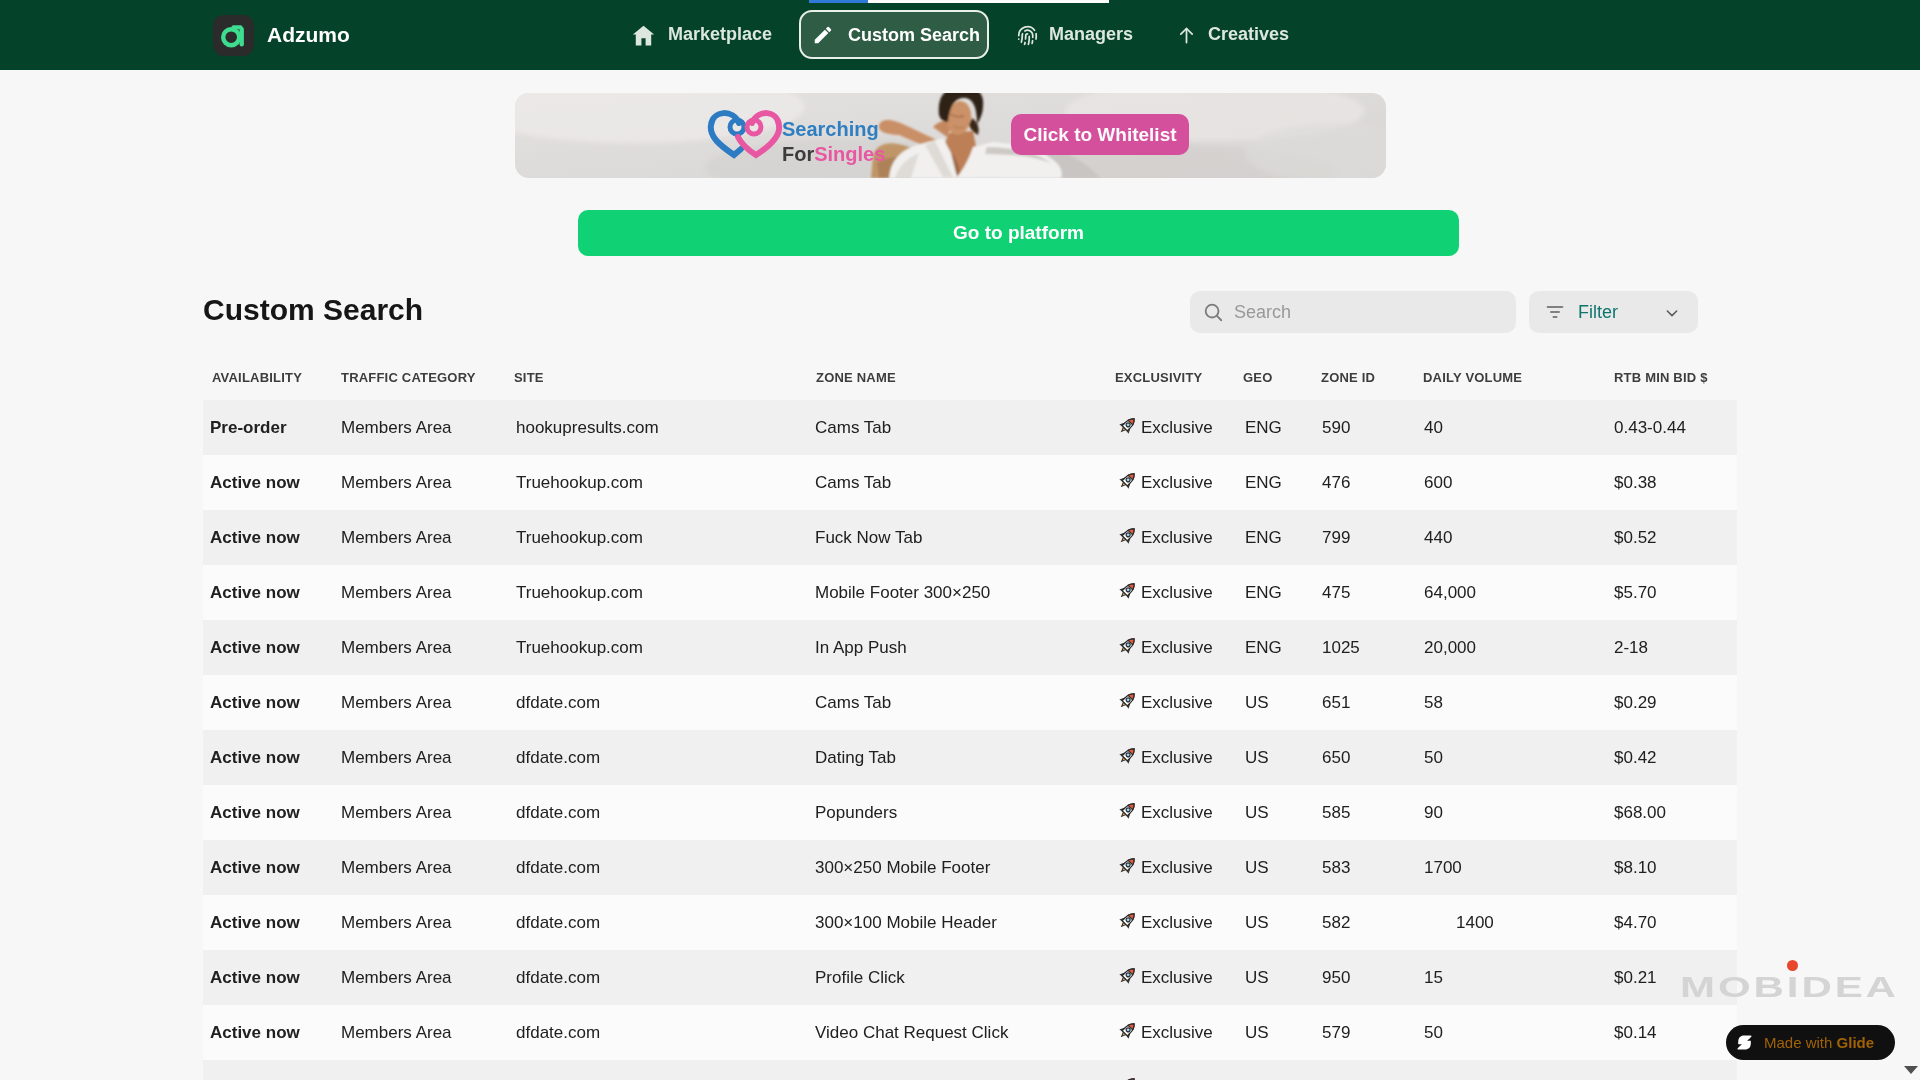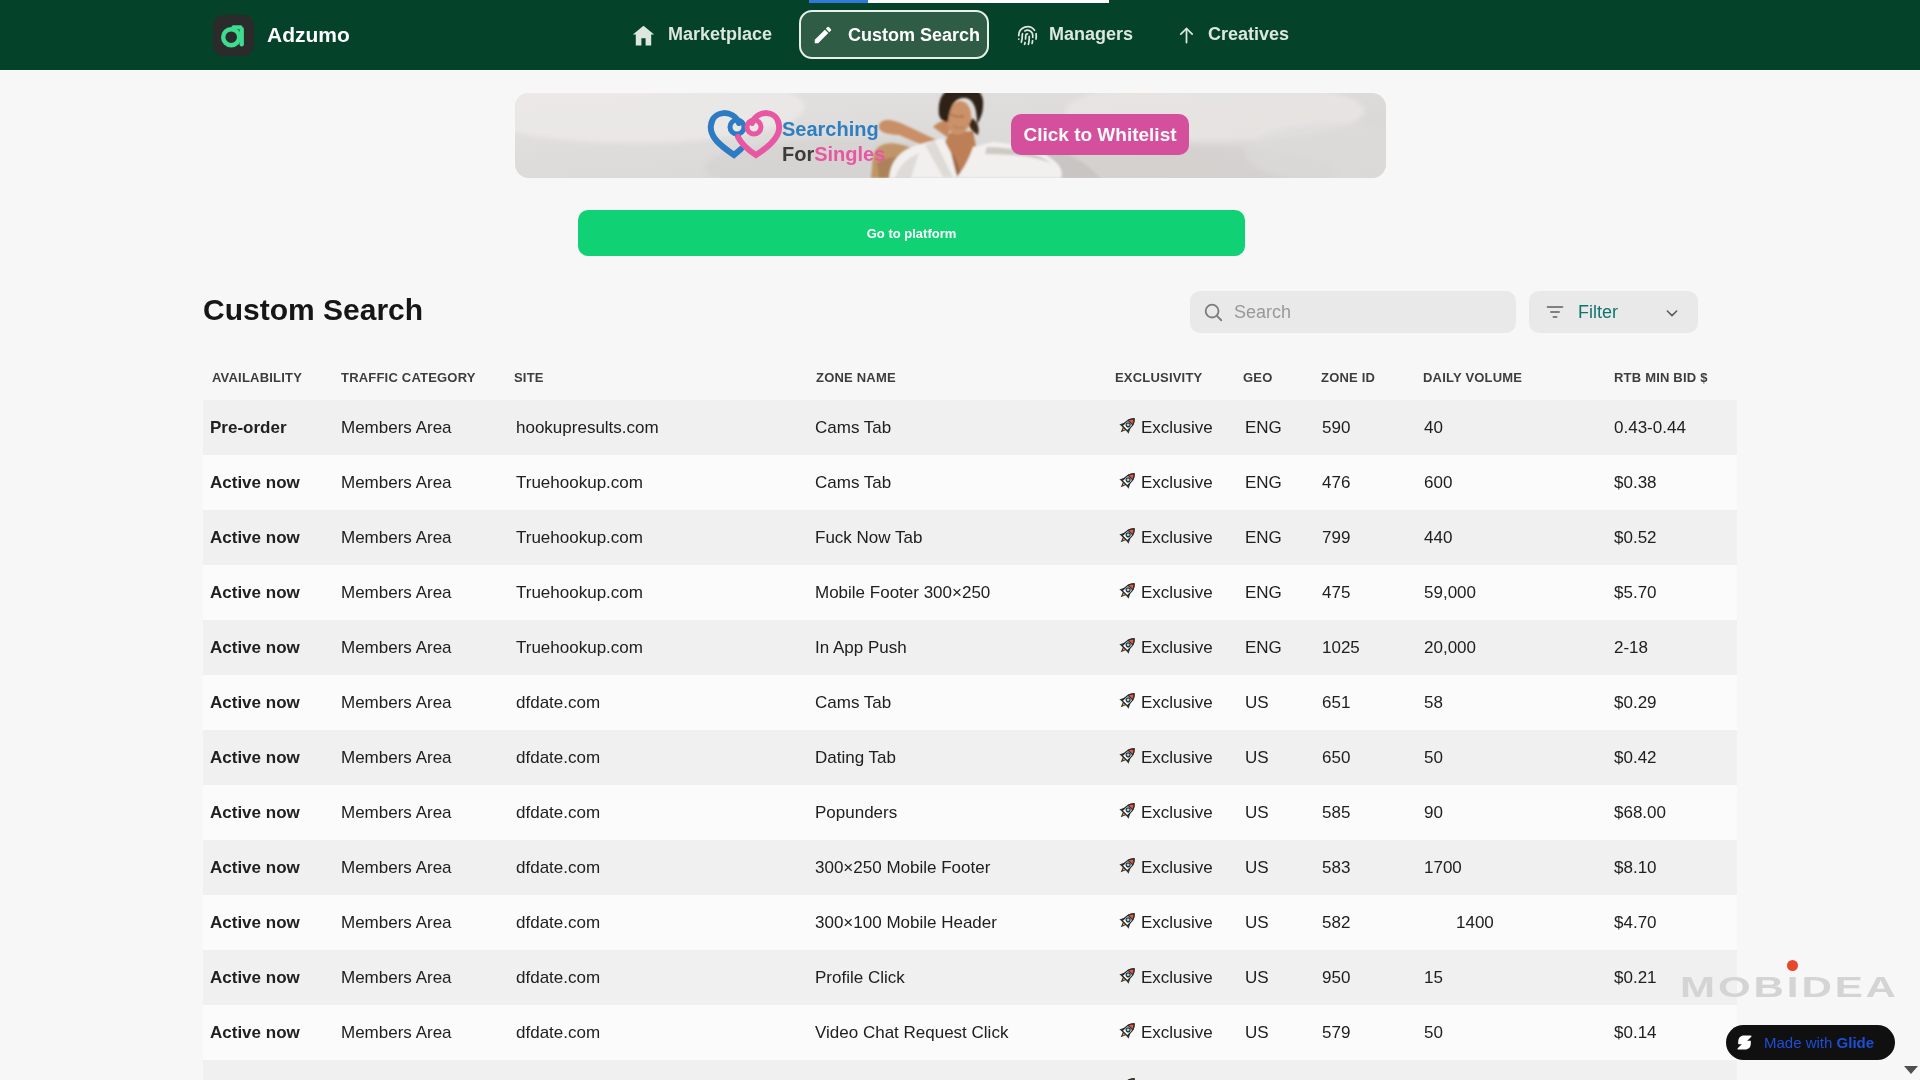--- a/index.html
+++ b/index.html
@@ -121,21 +121,21 @@
     </g>
 
     <text x="267" y="43" font-family="Liberation Sans, sans-serif" font-size="20" font-weight="700" fill="#2e7ec2">Searching</text>
     <text x="267" y="68" font-family="Liberation Sans, sans-serif" font-size="20" font-weight="700" fill="#3c3c3c">For<tspan fill="#e858a2">Singles</tspan></text>
   </g>
 </svg>
 
 <div class="abs" style="left:1011px;top:114px;width:178px;height:41px;border-radius:10px;background:#d5509c"></div>
 <div class="abs" style="left:1011px;top:114px;width:178px;height:41px;display:flex;align-items:center;justify-content:center;font-size:19px;font-weight:700;color:#fcfbfc">Click to Whitelist</div>
 
-<div class="abs" style="left:578px;top:210px;width:667px;height:46px;border-radius:10px;background:#10d174;display:flex;align-items:center;justify-content:center;font-size:13px;font-weight:700;color:#ffffff">Go to platform</div>
+<div class="abs" style="left:578px;top:210px;width:881px;height:46px;border-radius:10px;background:#10d174;display:flex;align-items:center;justify-content:center;font-size:19px;font-weight:700;color:#ffffff">Go to platform</div>
 
 <div class="abs" style="left:203px;top:293px;font-size:30px;font-weight:700;color:#161616">Custom Search</div>
 
 <div class="abs" style="left:1190px;top:291px;width:326px;height:42px;border-radius:10px;background:#e9e9e9"></div>
 <svg class="abs" style="left:1202px;top:301px" width="22" height="22" viewBox="0 0 24 24" fill="none" stroke="#7c7c7c" stroke-width="2" stroke-linecap="round">
   <circle cx="11" cy="11" r="7"></circle>
     <path d="M16.5 16.5 L21 21"></path>
 </svg>
 <div class="abs" style="left:1234px;top:302px;font-size:18px;color:#999999">Search</div>
 
@@ -237,21 +237,21 @@
 <path d="M10.5 1.2 C12.1 2.6 13.1 4.4 13.7 6.4 L7.3 6.4 C7.9 4.4 8.9 2.6 10.5 1.2 Z" fill="#e8563c" stroke="#2b2b2b" stroke-width="1.2"></path>
 <circle cx="10.5" cy="9.6" r="2" fill="#9fd8f2" stroke="#2b2b2b" stroke-width="1.2"></circle>
 <path d="M6.8 10.9 L4.9 14.9 L6.8 14.5 Z" fill="#55656f" stroke="#2b2b2b" stroke-width="1"></path>
 <path d="M14.2 10.9 L16.1 14.9 L14.2 14.5 Z" fill="#55656f" stroke="#2b2b2b" stroke-width="1"></path>
 <path d="M8.8 14.6 L10.5 18.8 L12.2 14.6 Z" fill="#f3a43b" stroke="#2b2b2b" stroke-width="1"></path>
 </g>
       </svg></span>
     <span class="c" style="left:938px">Exclusive</span>
     <span class="c" style="left:1042px">ENG</span>
     <span class="c" style="left:1119px">475</span>
-    <span class="c" style="left:1221px">59,000</span>
+    <span class="c" style="left:1221px">64,000</span>
     <span class="c" style="left:1411px">$5.70</span>
   </div>
 <div class="row" style="top:620px;background:#f0f0f0">
     <span class="c b" style="left:7px">Active now</span>
     <span class="c" style="left:138px">Members Area</span>
     <span class="c" style="left:313px">Truehookup.com</span>
     <span class="c" style="left:612px">In App Push</span>
     <span class="c ri" style="left:914px"><svg width="21" height="21" viewBox="0 0 21 21">
 <g transform="rotate(45 10.5 10.5)">
 <path d="M10.5 1.2 C13.2 3.6 14.2 7.2 14.2 10.6 L14.2 14.6 L6.8 14.6 L6.8 10.6 C6.8 7.2 7.8 3.6 10.5 1.2 Z" fill="#f6fafc" stroke="#2b2b2b" stroke-width="1.2"></path>
@@ -438,15 +438,15 @@
   </div>
 
 <div class="abs" style="left:1680px;top:971px;font-size:29px;font-weight:700;letter-spacing:2px;color:#d4d4d4;transform:scaleX(1.45);transform-origin:left top">MOBIDEA</div>
 <div class="abs" style="left:1787px;top:960px;width:11px;height:11px;border-radius:50%;background:#e8472b"></div>
 
 <div class="abs" style="left:1726px;top:1025px;width:169px;height:35px;border-radius:17.5px;background:#101010"></div>
 <svg class="abs" style="left:1734px;top:1032px" width="21" height="21" viewBox="0 0 16 16">
   <path d="M3.2 7.4 C3.2 4.4 4.8 2.6 7.8 2.6 L12.6 2.6 C13.4 2.6 13.6 3.3 13.0 3.9 L7.4 9.4 L3.2 9.4 Z" fill="#ffffff"></path>
   <path d="M12.8 8.6 C12.8 11.6 11.2 13.4 8.2 13.4 L3.4 13.4 C2.6 13.4 2.4 12.7 3.0 12.1 L8.6 6.6 L12.8 6.6 Z" fill="#ffffff"></path>
 </svg>
-<div class="abs" style="left:1764px;top:1034px;font-size:15px;color:#1d4ed8">Made with <span style="font-weight:700">Glide</span></div>
+<div class="abs" style="left:1764px;top:1034px;font-size:15px;color:#a16207">Made with <span style="font-weight:700">Glide</span></div>
 
 <div class="abs" style="left:1904px;bottom:6px;width:0;height:0;border-left:7px solid transparent;border-right:7px solid transparent;border-top:8.5px solid #4f4f4f"></div>
 
 </body></html>

